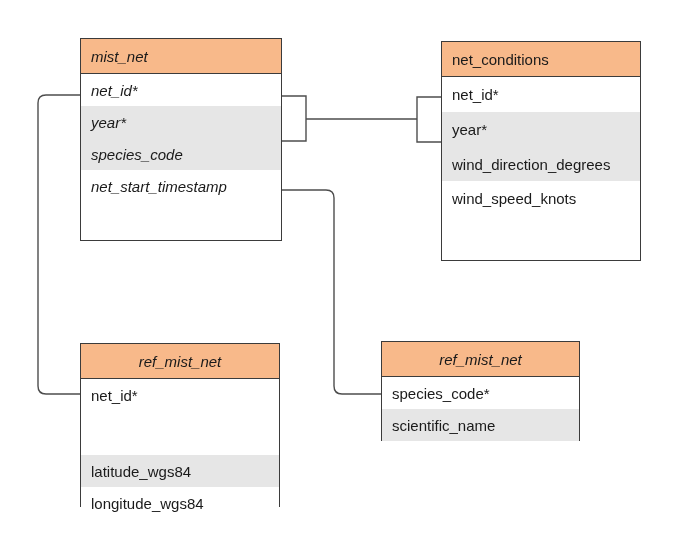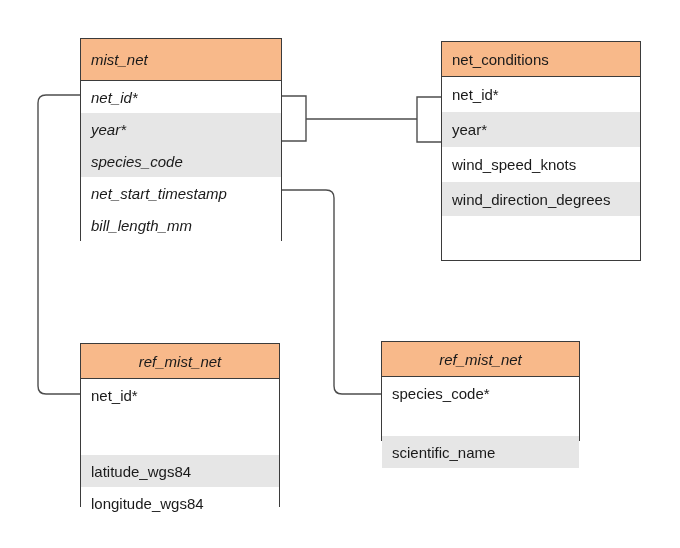--- a/index.html
+++ b/index.html
@@ -80,43 +80,42 @@
       <path d="M 441,97 L 417,97 L 417,142 L 441,142"></path>
       <path d="M 306,119 L 417,119"></path>
 
       <path d="M 80,95 L 46,95 Q 38,95 38,103 L 38,386 Q 38,394 46,394 L 80,394"></path>
 
       <path d="M 282,190 L 326,190 Q 334,190 334,198 L 334,386 Q 334,394 342,394 L 381,394"></path>
     </g>
   </svg>
 
   <div class="entity" style="left:80px; top:38px; width:202px; height:203px;">
-    <div class="entity-header italic" style="height:42px;">mist_net</div>
+    <div class="entity-header italic" style="height:35px;">mist_net</div>
     <div class="entity-row italic" style="height:32px;">net_id*</div>
     <div class="entity-row italic alt" style="height:32px;">year*</div>
     <div class="entity-row italic alt" style="height:32px;">species_code</div>
     <div class="entity-row italic" style="height:32px;">net_start_timestamp</div>
-    <div class="entity-row italic" style="height:32px;">bill_length_mm</div>
   </div>
 
   <div class="entity" style="left:441px; top:41px; width:200px; height:220px;">
     <div class="entity-header" style="height:35px;">net_conditions</div>
     <div class="entity-row" style="height:35px;">net_id*</div>
     <div class="entity-row alt" style="height:35px;">year*</div>
+    <div class="entity-row alt" style="height:34px;">wind_direction_degrees</div>
     <div class="entity-row" style="height:35px;">wind_speed_knots</div>
-    <div class="entity-row alt" style="height:34px;">wind_direction_degrees</div>
   </div>
 
   <div class="entity" style="left:80px; top:343px; width:200px; height:164px;">
     <div class="entity-header italic center" style="height:35px;">ref_mist_net</div>
     <div class="entity-row" style="height:32px;">net_id*</div>
     <div class="entity-row alt" style="height:32px;margin-top:44px;">latitude_wgs84</div>
     <div class="entity-row" style="height:32px;">longitude_wgs84</div>
     <div class="entity-row alt" style="height:31px;margin-top:39px;">habitat</div>
   </div>
 
   <div class="entity" style="left:381px; top:341px; width:199px; height:100px;">
     <div class="entity-header italic center" style="height:35px;">ref_mist_net</div>
     <div class="entity-row" style="height:24px;">species_code*</div>
-    <div class="entity-row alt" style="height:31px;margin-top:27px;">scientific_name</div>
+    <div class="entity-row alt" style="height:31px;">scientific_name</div>
   </div>
 
 </div>
 
 </body></html>

